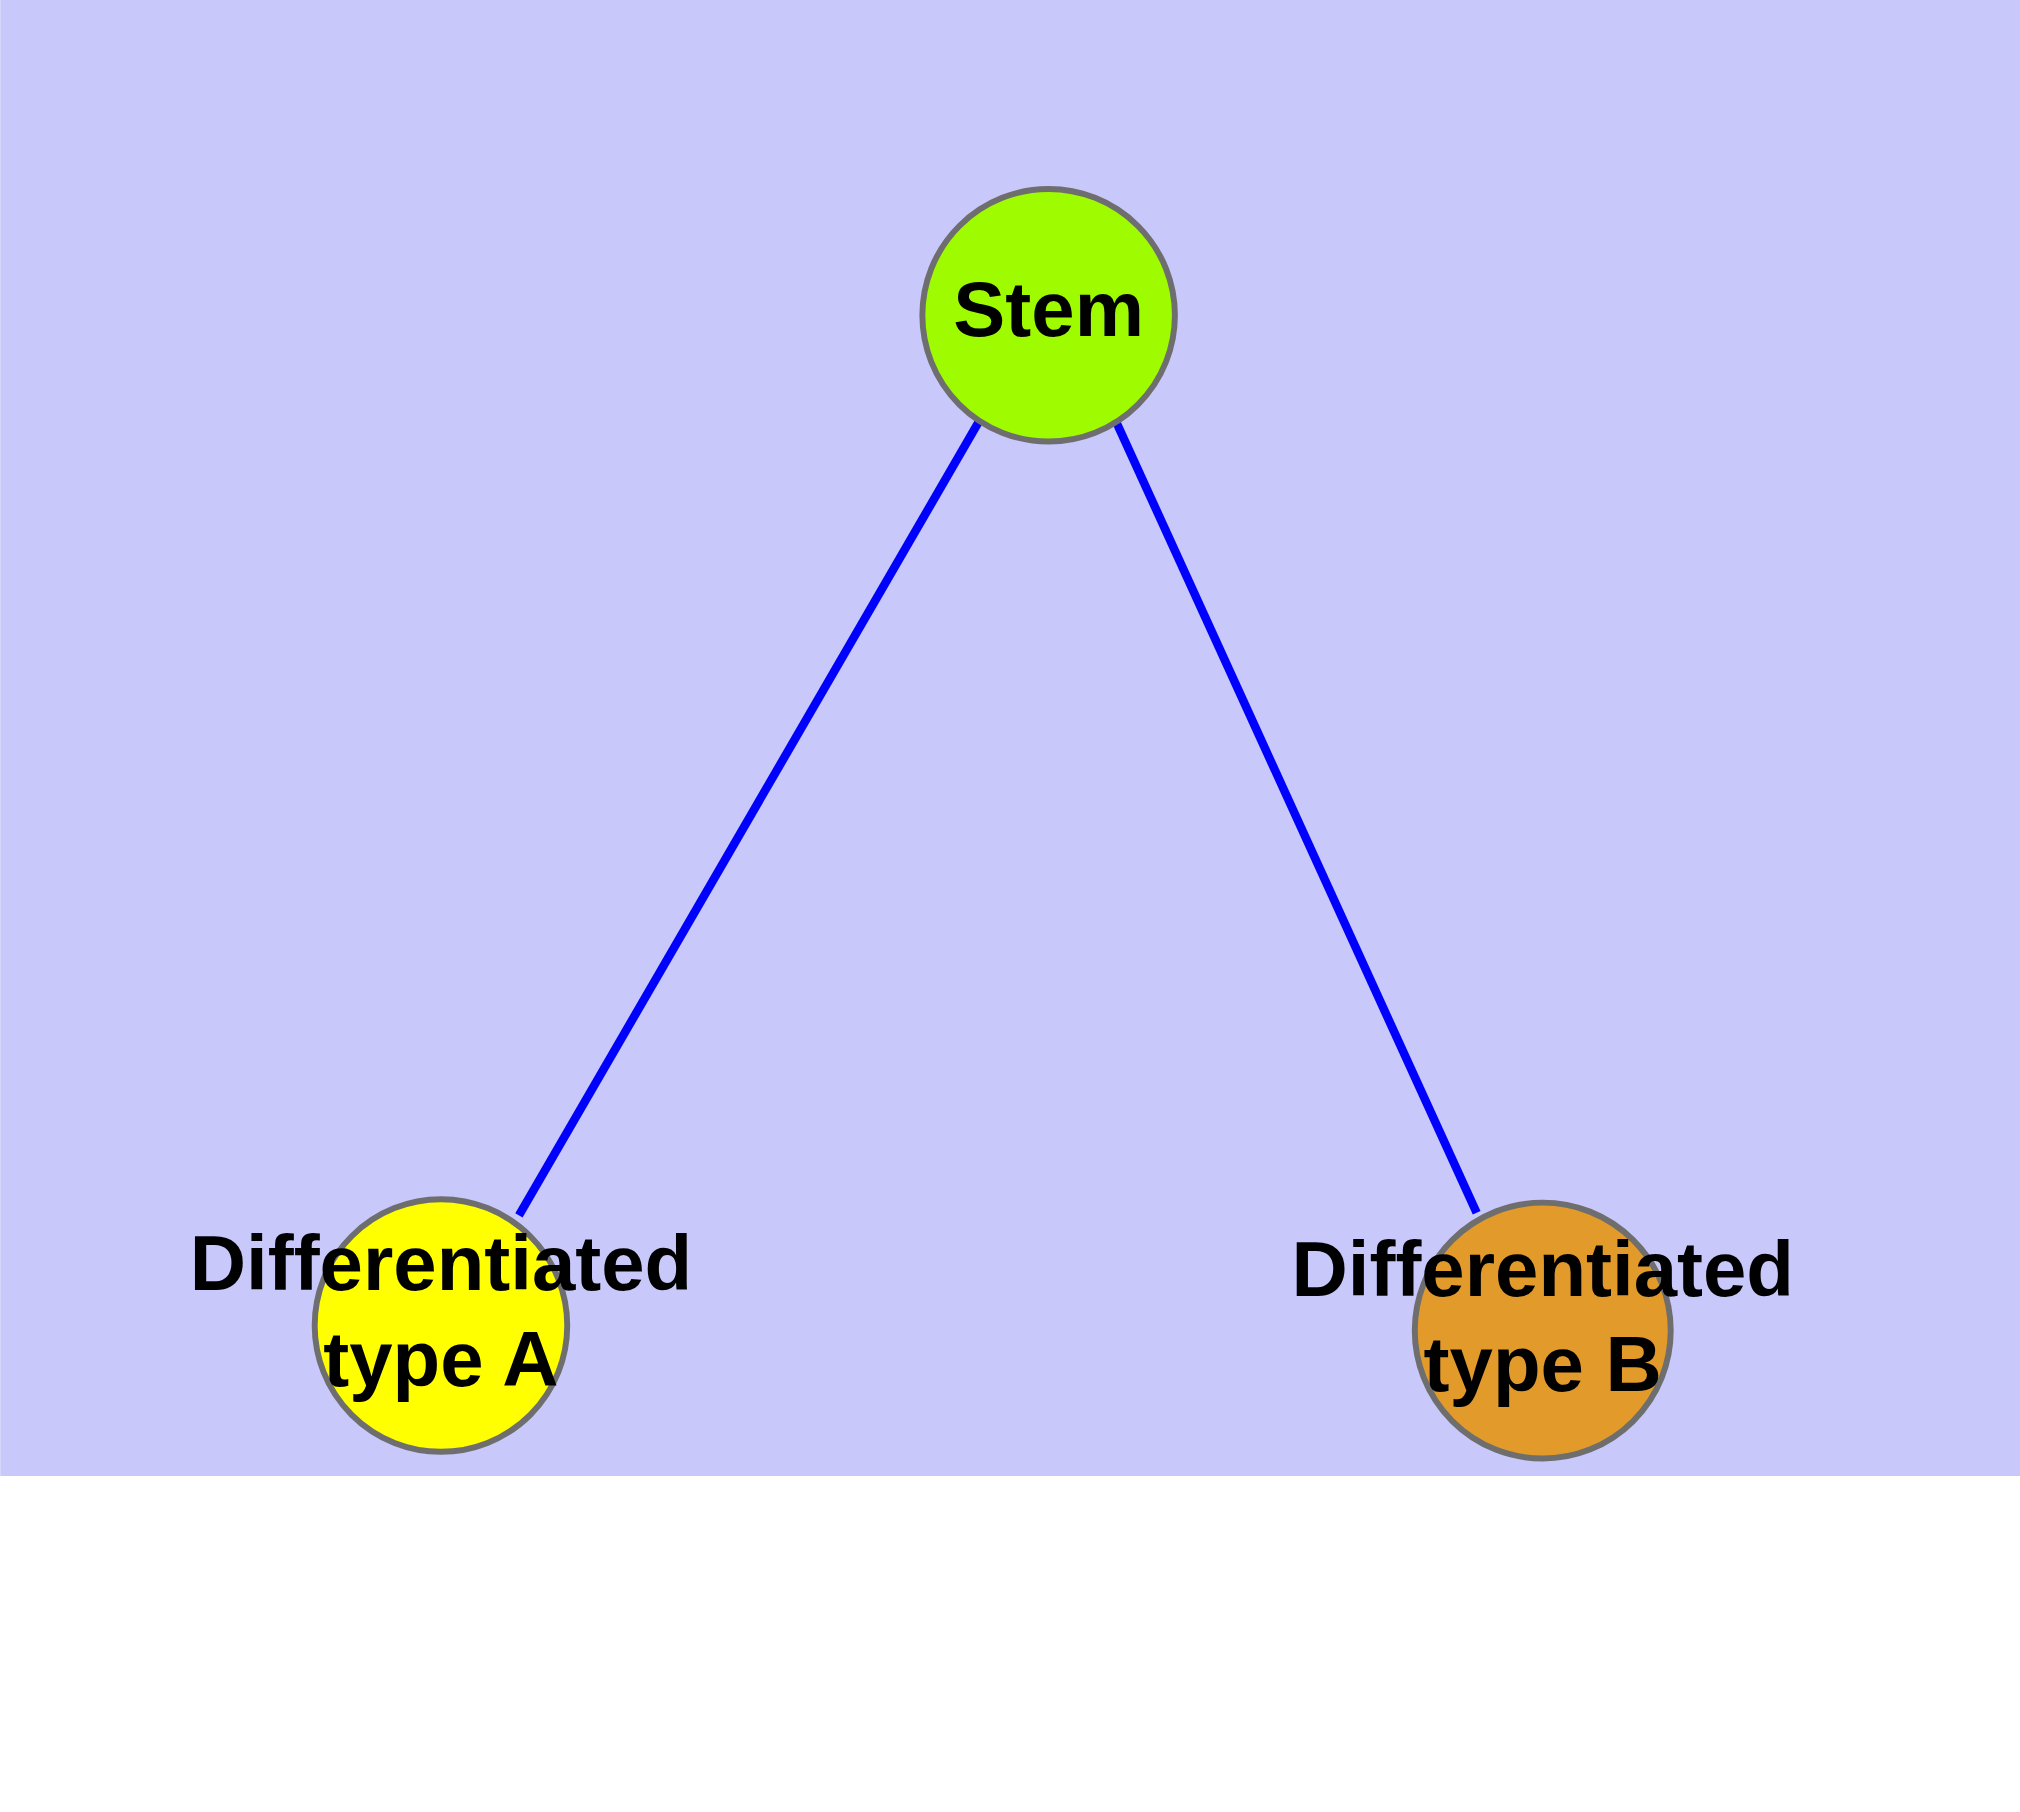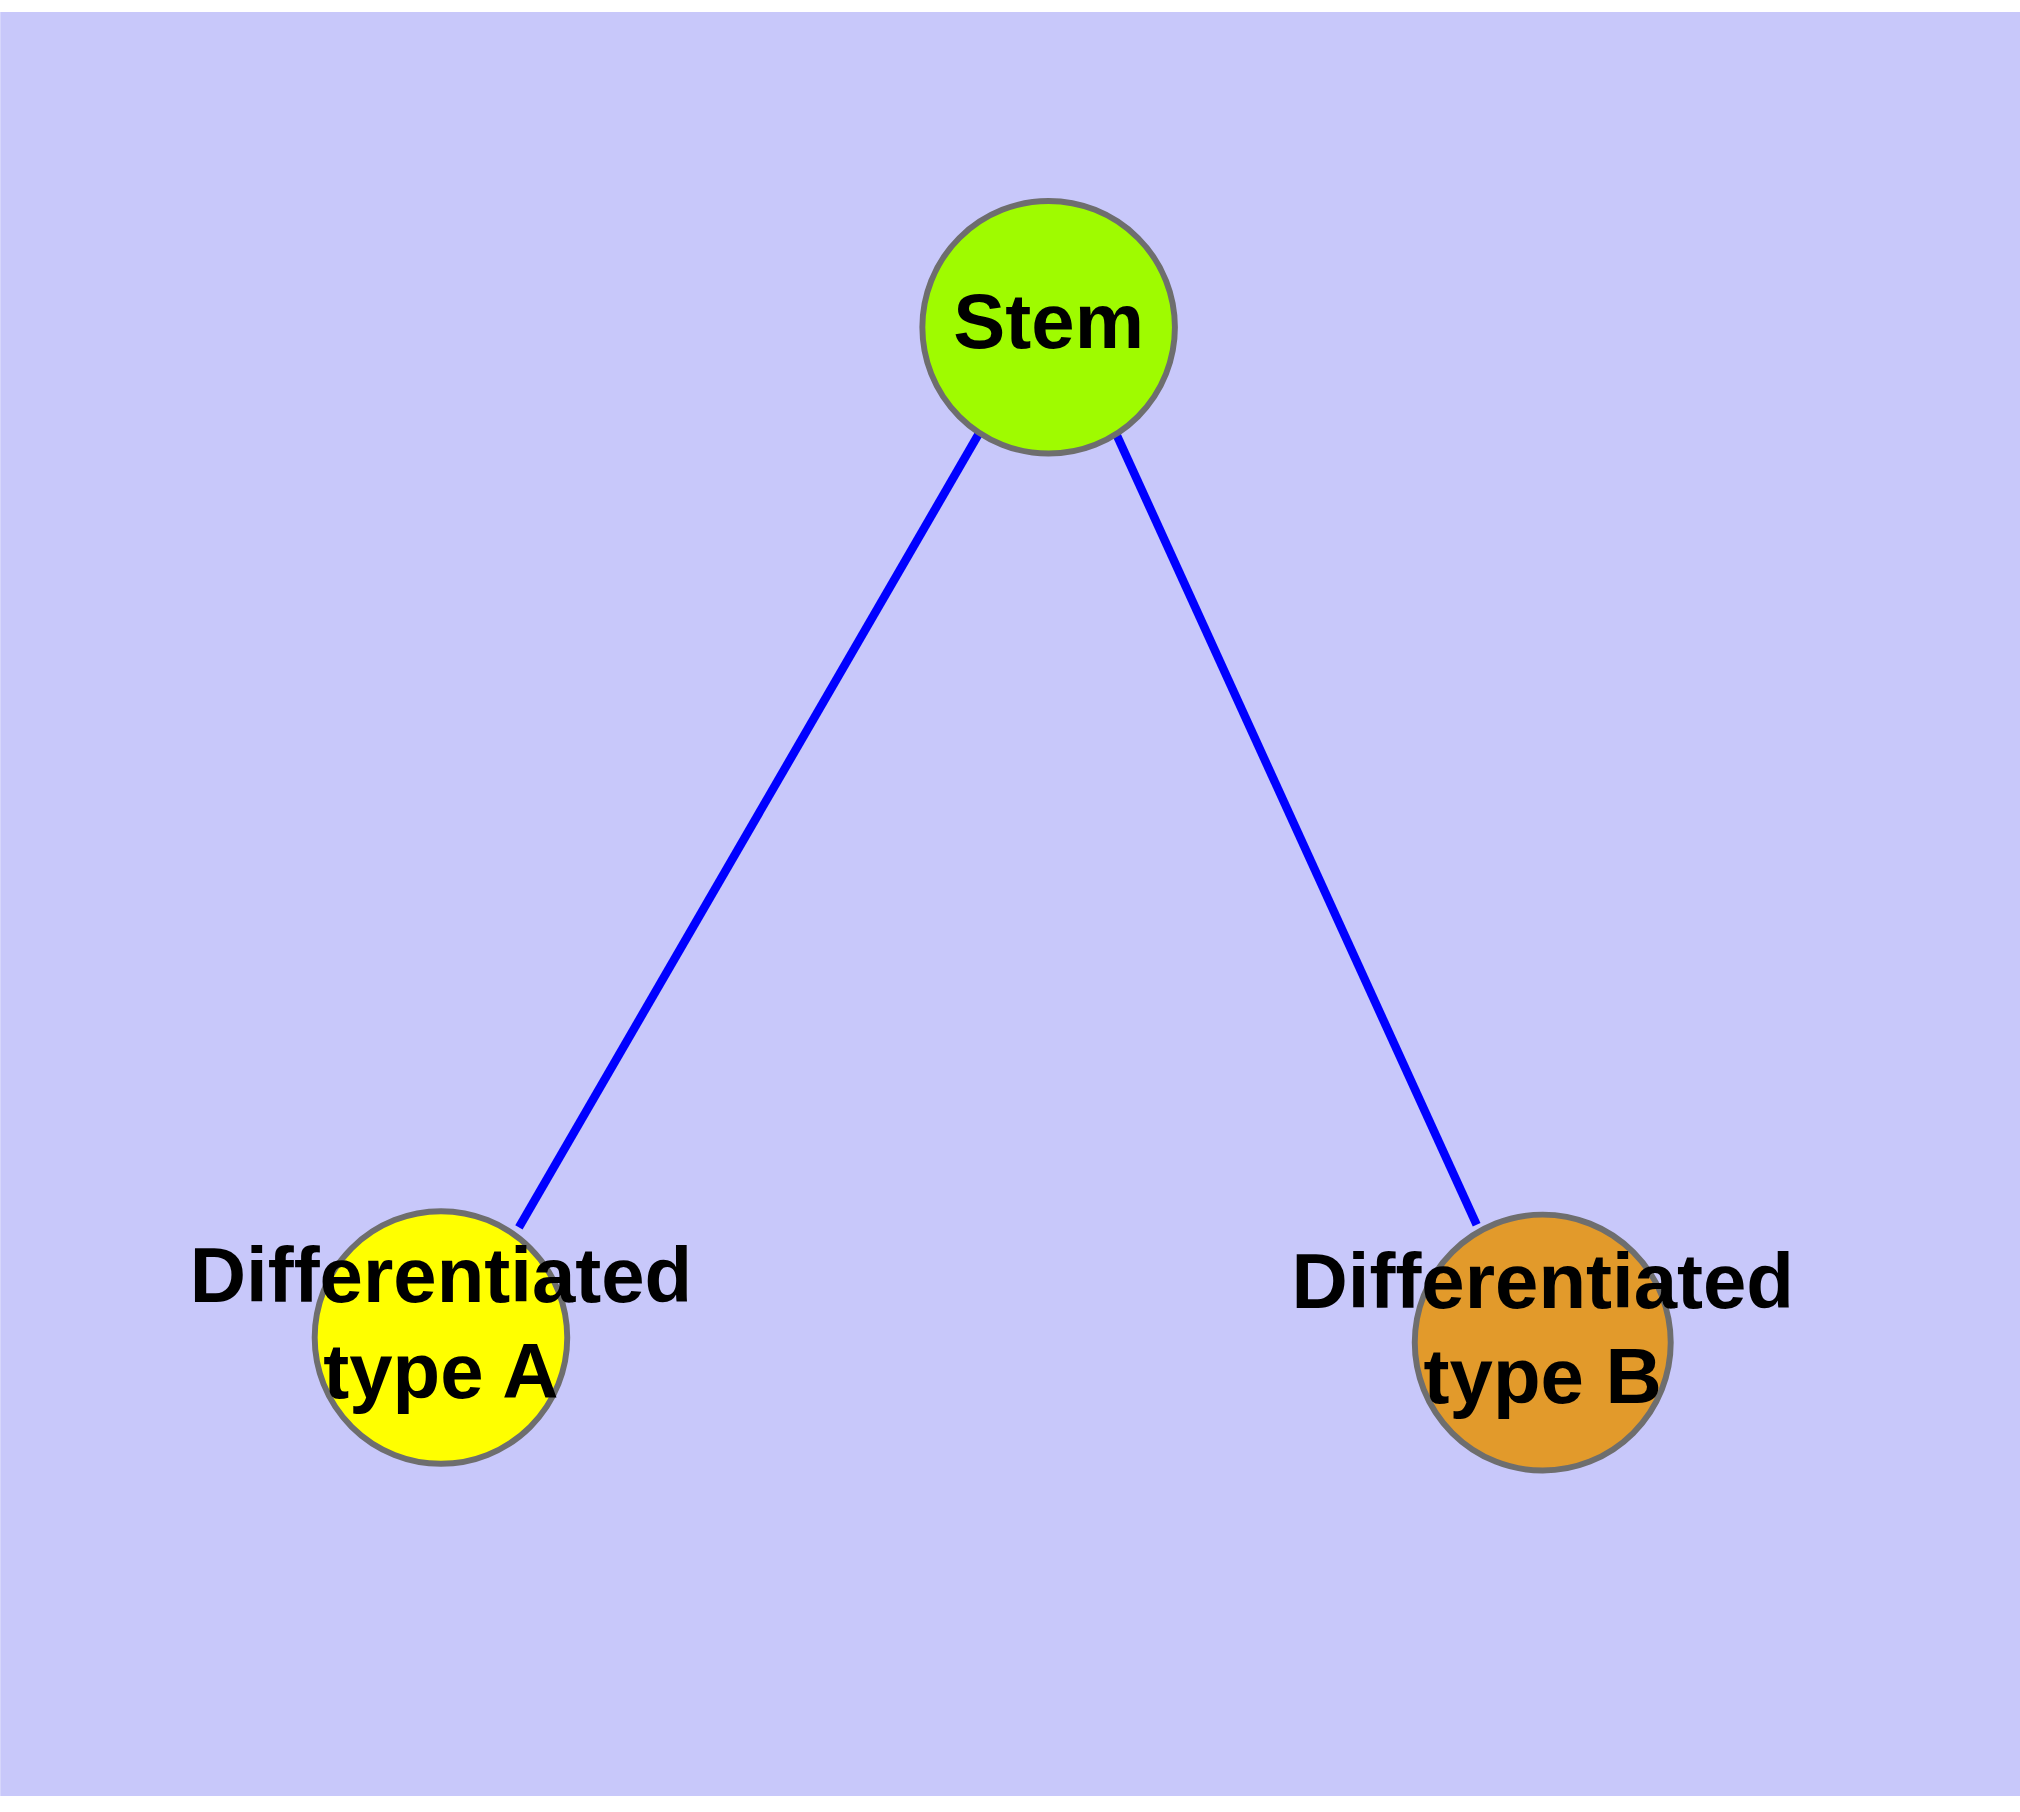--- a/index.html
+++ b/index.html
@@ -3,24 +3,23 @@
 <meta charset="utf-8">
 <style>
   html, body {
     margin: 0;
     padding: 0;
     background: #ffffff;
   }
   #canvas {
     position: relative;
     width: 2021px;
-    height: 1784px;
+    height: 1476px;
     overflow: hidden;
     font-family: "Liberation Sans", sans-serif;
-    margin-top: 12px;
   }
   #graph-svg {
     position: absolute;
     top: 0;
     left: 0;
     width: 2021px;
     height: 1812px;
     display: block;
   }
   .node-label {

